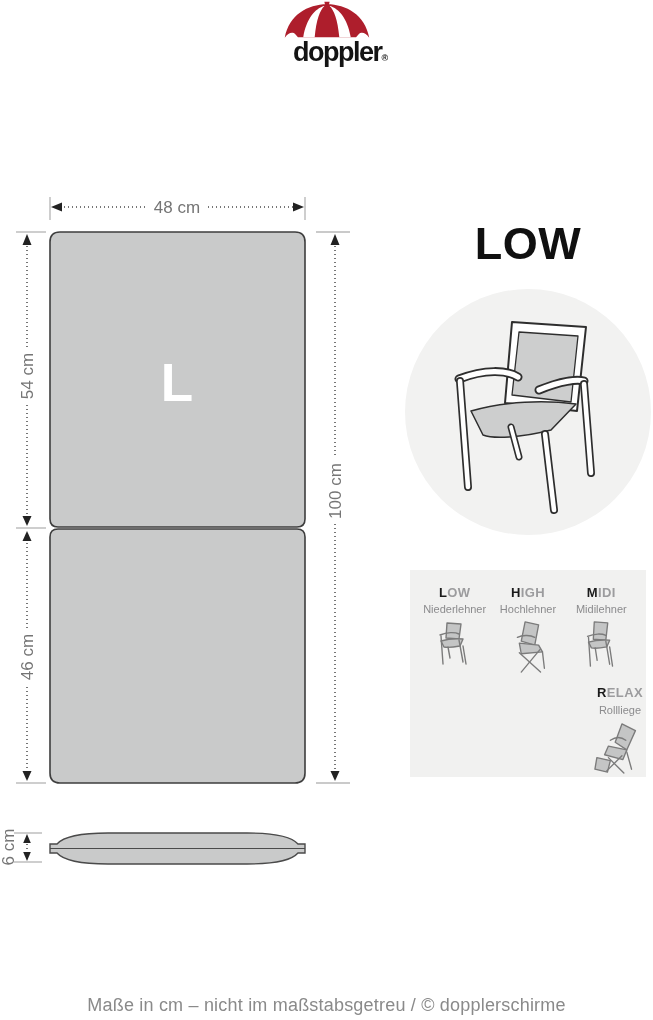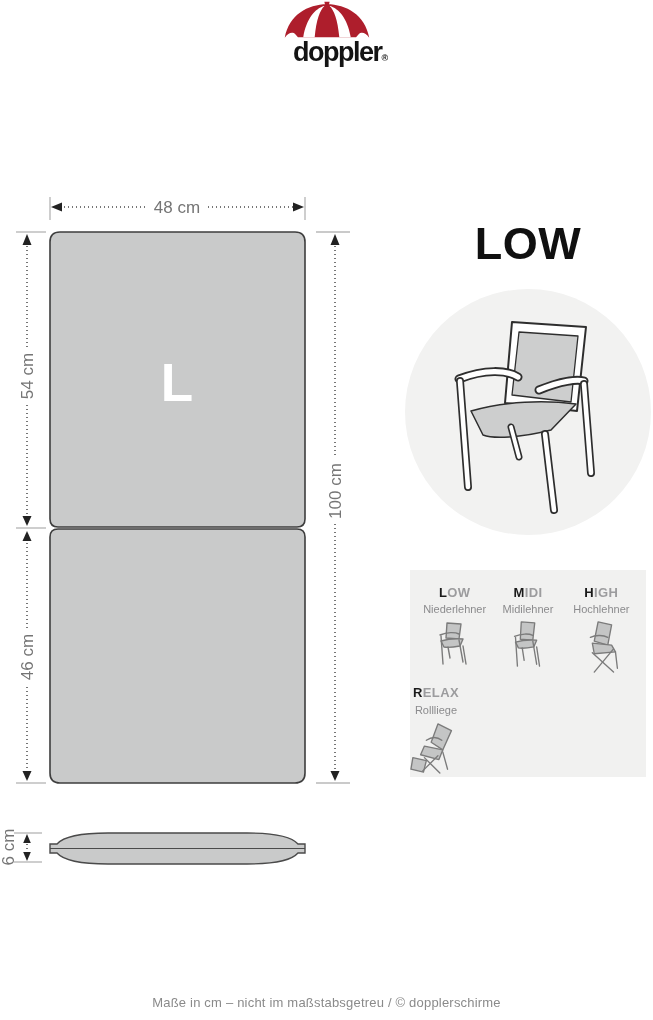--- a/index.html
+++ b/index.html
@@ -17,30 +17,30 @@
   .diagram-svg text { font-family:"Liberation Sans", sans-serif; }
   
   .low-title { position:absolute; left:405px; top:221px; width:246px; text-align:center;
     font-size:45px; font-weight:bold; color:#101010; line-height:1; letter-spacing:0.5px; }
   .chair-circle { position:absolute; left:405px; top:289px; width:246px; height:246px;
     border-radius:50%; background:#F2F2F1; }
   .chair-circle svg { position:absolute; left:0; top:0; }
   
   .legend-panel { position:absolute; left:410px; top:570px; width:236px; height:207px; background:#F1F1F0; }
   .legend-row1 { display:flex; justify-content:space-between; padding:16px 8px 0 8px; }
-  .legend-row2 { display:flex; justify-content:space-between; gap:14px; margin-top:8px; }
+  .legend-row2 { display:flex; justify-content:flex-end; gap:14px; margin-top:8px; }
   .legend-item { text-align:center; }
   .legend-row1 .legend-item { width:74px; }
   .legend-label { font-size:13px; font-weight:bold; color:#9C9C9E; letter-spacing:0.4px; line-height:1.1; }
   .legend-label .init { color:#1A1A1A; }
   .legend-sub { font-size:11px; color:#8B8B8D; margin-top:3px; }
   .legend-icon { margin-top:5px; display:inline-block; }
   
   .footer { position:absolute; left:0; right:0; top:995px; text-align:center;
-    font-size:13px; color:#8A8A8A; letter-spacing:0.2px; }
+    font-size:18px; color:#8A8A8A; letter-spacing:0.2px; }
 </style>
 </head>
 <body>
 
 <div class="page">
 
   <div class="logo">
     <svg width="88" height="42" viewBox="0 0 100 44">
       <path d="M47,0 L53,0 L52,4.5 L48,4.5 Z" fill="#AE1E2C"></path>
       <path d="M2,41 C7,15 28,3 50,3 C72,3 93,15 98,41 C94,35 89,34 86,37 L83,40.5 L17,40.5 L14,37 C11,34 6,35 2,41 Z" fill="#AE1E2C"></path>
@@ -152,50 +152,50 @@
             <path d="M5,15 C12,12 20,12 24,14"></path>
             <path d="M6,16 L8,44"></path>
             <path d="M24,20 L28,42"></path>
             <path d="M13,27 L15,38"></path>
             <path d="M28,26 L31,44"></path>
           </g>
         </svg>
       </div>
 
       <div class="legend-item">
+        <div class="legend-label"><span class="init">H</span><span>IGH</span></div>
+        <div class="legend-sub">Hochlehner</div>
+        <svg class="legend-icon" width="46" height="54" viewBox="0 0 46 56">
+          <g stroke="#7B7B7B" fill="none" stroke-width="1.4" stroke-linecap="round" stroke-linejoin="round">
+            <path d="M20,2 L34,5 L30,26 L16,22 Z" fill="#C4C5C5"></path>
+            <path d="M14,24 L34,26 L38,33 L16,35 Z" fill="#C4C5C5"></path>
+            <path d="M12,18 C18,15 26,16 30,18"></path>
+            <path d="M14,34 L36,54"></path>
+            <path d="M36,30 L16,54"></path>
+            <path d="M38,33 L40,50"></path>
+          </g>
+        </svg>
+      </div>
+
+      <div class="legend-item">
         <div class="legend-label"><span class="init">M</span><span>IDI</span></div>
         <div class="legend-sub">Midilehner</div>
         <svg class="legend-icon" width="40" height="50" viewBox="0 0 40 52">
           <g stroke="#7B7B7B" fill="none" stroke-width="1.4" stroke-linecap="round" stroke-linejoin="round">
             <path d="M13,2 L27,3 L25,21 L12,20 Z" fill="#C4C5C5"></path>
             <path d="M7,23 Q17,20 29,21 L26,28 Q15,30 10,29 Z" fill="#C4C5C5"></path>
             <path d="M6,17 C13,14 21,14 25,16"></path>
             <path d="M7,18 L9,48"></path>
             <path d="M25,22 L29,46"></path>
             <path d="M14,29 L16,42"></path>
             <path d="M29,28 L32,48"></path>
           </g>
         </svg>
       </div>
 
-      <div class="legend-item">
-        <div class="legend-label"><span class="init">H</span><span>IGH</span></div>
-        <div class="legend-sub">Hochlehner</div>
-        <svg class="legend-icon" width="46" height="54" viewBox="0 0 46 56">
-          <g stroke="#7B7B7B" fill="none" stroke-width="1.4" stroke-linecap="round" stroke-linejoin="round">
-            <path d="M20,2 L34,5 L30,26 L16,22 Z" fill="#C4C5C5"></path>
-            <path d="M14,24 L34,26 L38,33 L16,35 Z" fill="#C4C5C5"></path>
-            <path d="M12,18 C18,15 26,16 30,18"></path>
-            <path d="M14,34 L36,54"></path>
-            <path d="M36,30 L16,54"></path>
-            <path d="M38,33 L40,50"></path>
-          </g>
-        </svg>
-      </div>
-
     </div>
     <div class="legend-row2">
 
       <div class="legend-item">
         <div class="legend-label"><span class="init">R</span><span>ELAX</span></div>
         <div class="legend-sub">Rollliege</div>
         <svg class="legend-icon" width="52" height="54" viewBox="0 0 52 56">
           <g stroke="#7B7B7B" fill="none" stroke-width="1.4" stroke-linecap="round" stroke-linejoin="round">
             <path d="M28,3 L42,10 L33,30 L21,22 Z" fill="#C4C5C5"></path>
             <path d="M14,26 L33,30 L29,40 L10,35 Z" fill="#C4C5C5"></path>

